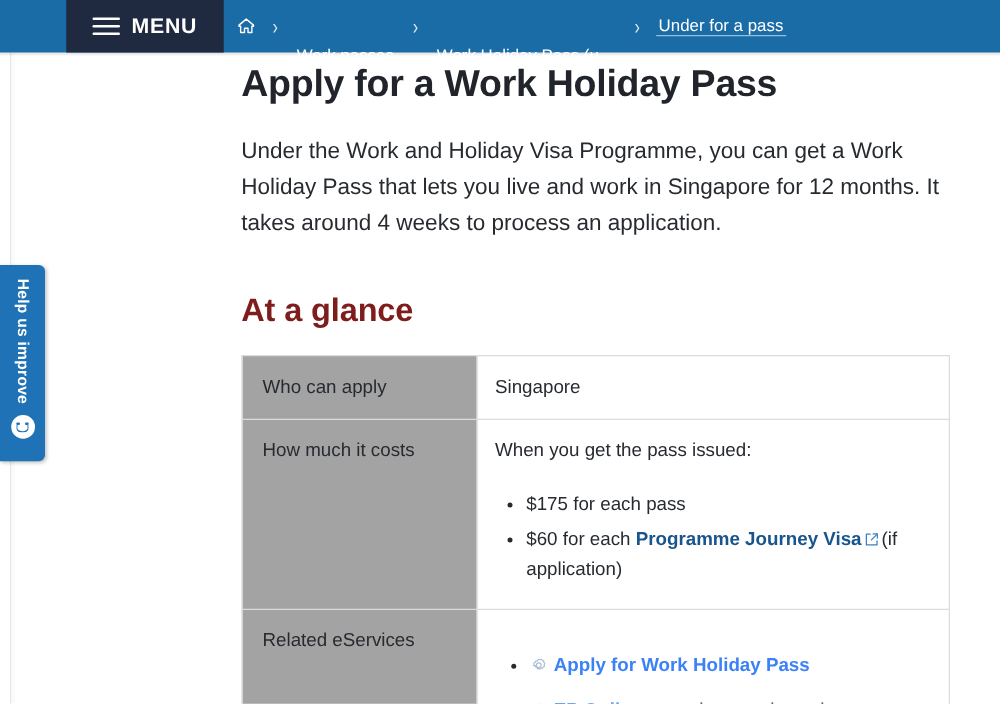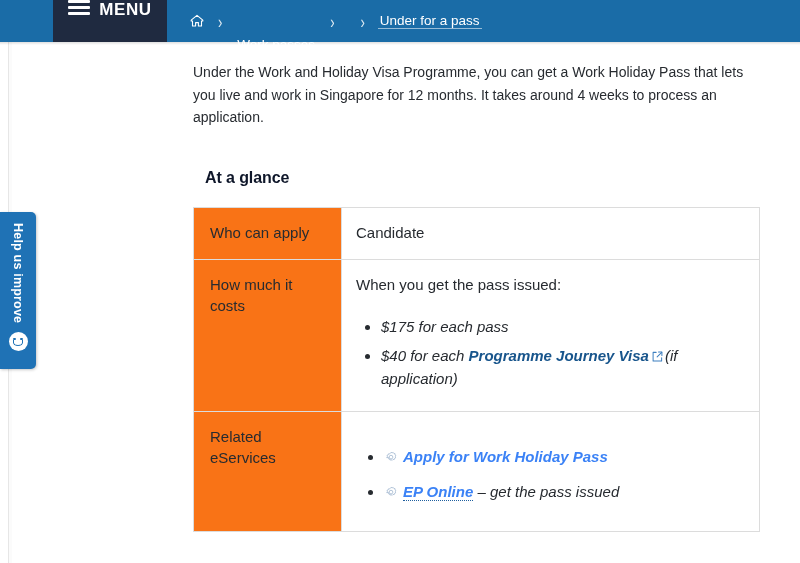--- a/index.html
+++ b/index.html
@@ -45,24 +45,24 @@
   .topbar-shadow {
     position: absolute;
     left: 0; top: 42px;
     width: 800px; height: 3px;
     background: linear-gradient(to bottom, rgba(0,0,0,0.13), rgba(0,0,0,0));
   }
 
   .menu-btn {
     position: absolute;
     left: 53px; top: 0;
-    width: 114px; height: 42px;
+    width: 126px; height: 42px;
     background: #1f2a40;
     display: flex;
-    align-items: flex-start;
+    align-items: center;
     justify-content: center;
     gap: 9px;
     cursor: pointer;
     border: none;
     padding: 0;
   }
   .hamburger {
     display: inline-block;
     width: 22px; height: 15px;
     position: relative;
@@ -183,66 +183,65 @@
     padding-top: 7px;
     font-size: 30px;
     line-height: 1.25;
     font-weight: 700;
     color: #21252b;
     letter-spacing: -0.2px;
   }
 
   p.intro {
     margin: 19px 0 0 0;
-    font-size: 14px;
+    font-size: 18px;
     line-height: 1.62;
     color: #272b30;
     max-width: 560px;
   }
 
   h2.section-title {
-    margin: 40px 0 0 12px;
-    font-size: 16px;
-    font-weight: 700;
-    color: #0f172a;
+    margin: 40px 0 0 0;
+    font-size: 26px;
+    font-weight: 700;
+    color: #7f1d1d;
     letter-spacing: -0.1px;
   }
 
   
   table.glance {
     margin-top: 20px;
     width: 567px;
     border-collapse: collapse;
     border: 1px solid #dcdcdc;
     table-layout: fixed;
   }
   table.glance td {
     border: 1px solid #dcdcdc;
     vertical-align: top;
     font-size: 15px;
     color: #272b30;
   }
   td.row-head {
-    width: 148px;
-    background: #f97316;
+    width: 188px;
+    background: #a3a3a3;
     padding: 14px 16px 14px 16px;
     line-height: 1.45;
     color: #21252b;
   }
   td.row-body {
     padding: 14px 14px 14px 14px;
     line-height: 1.5;
     background: #ffffff;
   }
   td.row-body .lead { margin: 0 0 2px 0; }
   td.row-body ul {
     margin: 20px 0 2px 0;
     padding-left: 25px;
     list-style: disc;
-    font-style: italic;
   }
   td.row-body ul li {
     margin: 6px 0;
     line-height: 1.5;
   }
   td.row-body ul.services { padding-left: 28px; }
   td.row-body ul.services li { margin: 10px 0; }
 
   a.inline-link {
     color: #18558c;
@@ -295,58 +294,60 @@
 
   <nav class="breadcrumb">
     <span class="home-icon">
       <svg width="16" height="16" viewBox="0 0 16 16" aria-hidden="true">
         <path d="M8 2.3 2.2 7.1v0.9h1.3V13h3.1V9.6h2.8V13h3.1V8h1.3V7.1z" fill="none" stroke="#ffffff" stroke-width="1.1" stroke-linejoin="round"></path>
       </svg>
     </span>
     <span class="crumb-sep">›</span>
     <a class="crumb link">Work passes</a>
     <span class="crumb-sep">›</span>
+    <a class="crumb link">Work Holiday Pass (u…</a>
     <span class="crumb-sep">›</span>
     <a class="crumb current">Under for a pass</a>
   </nav>
 
   <div class="help-tab">
     <span class="help-tab-text">Help us improve</span>
     <span class="smiley">
       <span class="eye l"></span>
         <span class="eye r"></span>
         <span class="mouth"></span>
     </span>
   </div>
 
   <main class="content">
 
+    <h1 class="page-title">Apply for a Work Holiday Pass</h1>
 
     <p class="intro">Under the Work and Holiday Visa Programme, you can get a Work Holiday Pass that lets you live and work in Singapore for 12 months. It takes around 4 weeks to process an application.</p>
 
     <h2 class="section-title">At a glance</h2>
 
     <table class="glance">
       <tbody>
 
         <tr>
           <td class="row-head">Who can apply</td>
-          <td class="row-body">Candidate</td>
+          <td class="row-body">Singapore</td>
         </tr>
 
         <tr>
           <td class="row-head">How much it costs</td>
           <td class="row-body">
             <p class="lead">When you get the pass issued:</p>
             <ul>
               <li>
                 <span>$175 for each pass</span>
               </li>
               <li>
-                <span>$40 for each </span><a class="inline-link">Programme Journey Visa</a><span class="ext-icon">
+                <span>$60 for each </span><a class="inline-link">Programme Journey Visa</a><span class="ext-icon">
                   <svg width="11" height="11" viewBox="0 0 12 12" aria-hidden="true">
                     <path d="M4.5 1.5H1.2v9.3h9.3V7.4" fill="none" stroke="#3d7fbf" stroke-width="1.1" stroke-linejoin="round" stroke-linecap="round"></path>
                     <path d="M7.1 1.2h3.7v3.7" fill="none" stroke="#3d7fbf" stroke-width="1.1" stroke-linejoin="round" stroke-linecap="round"></path>
                     <path d="M10.6 1.4 5.6 6.4" fill="none" stroke="#3d7fbf" stroke-width="1.1" stroke-linecap="round"></path>
                   </svg>
                 </span><span>(if application)</span>
               </li>
             </ul>
           </td>
         </tr>

